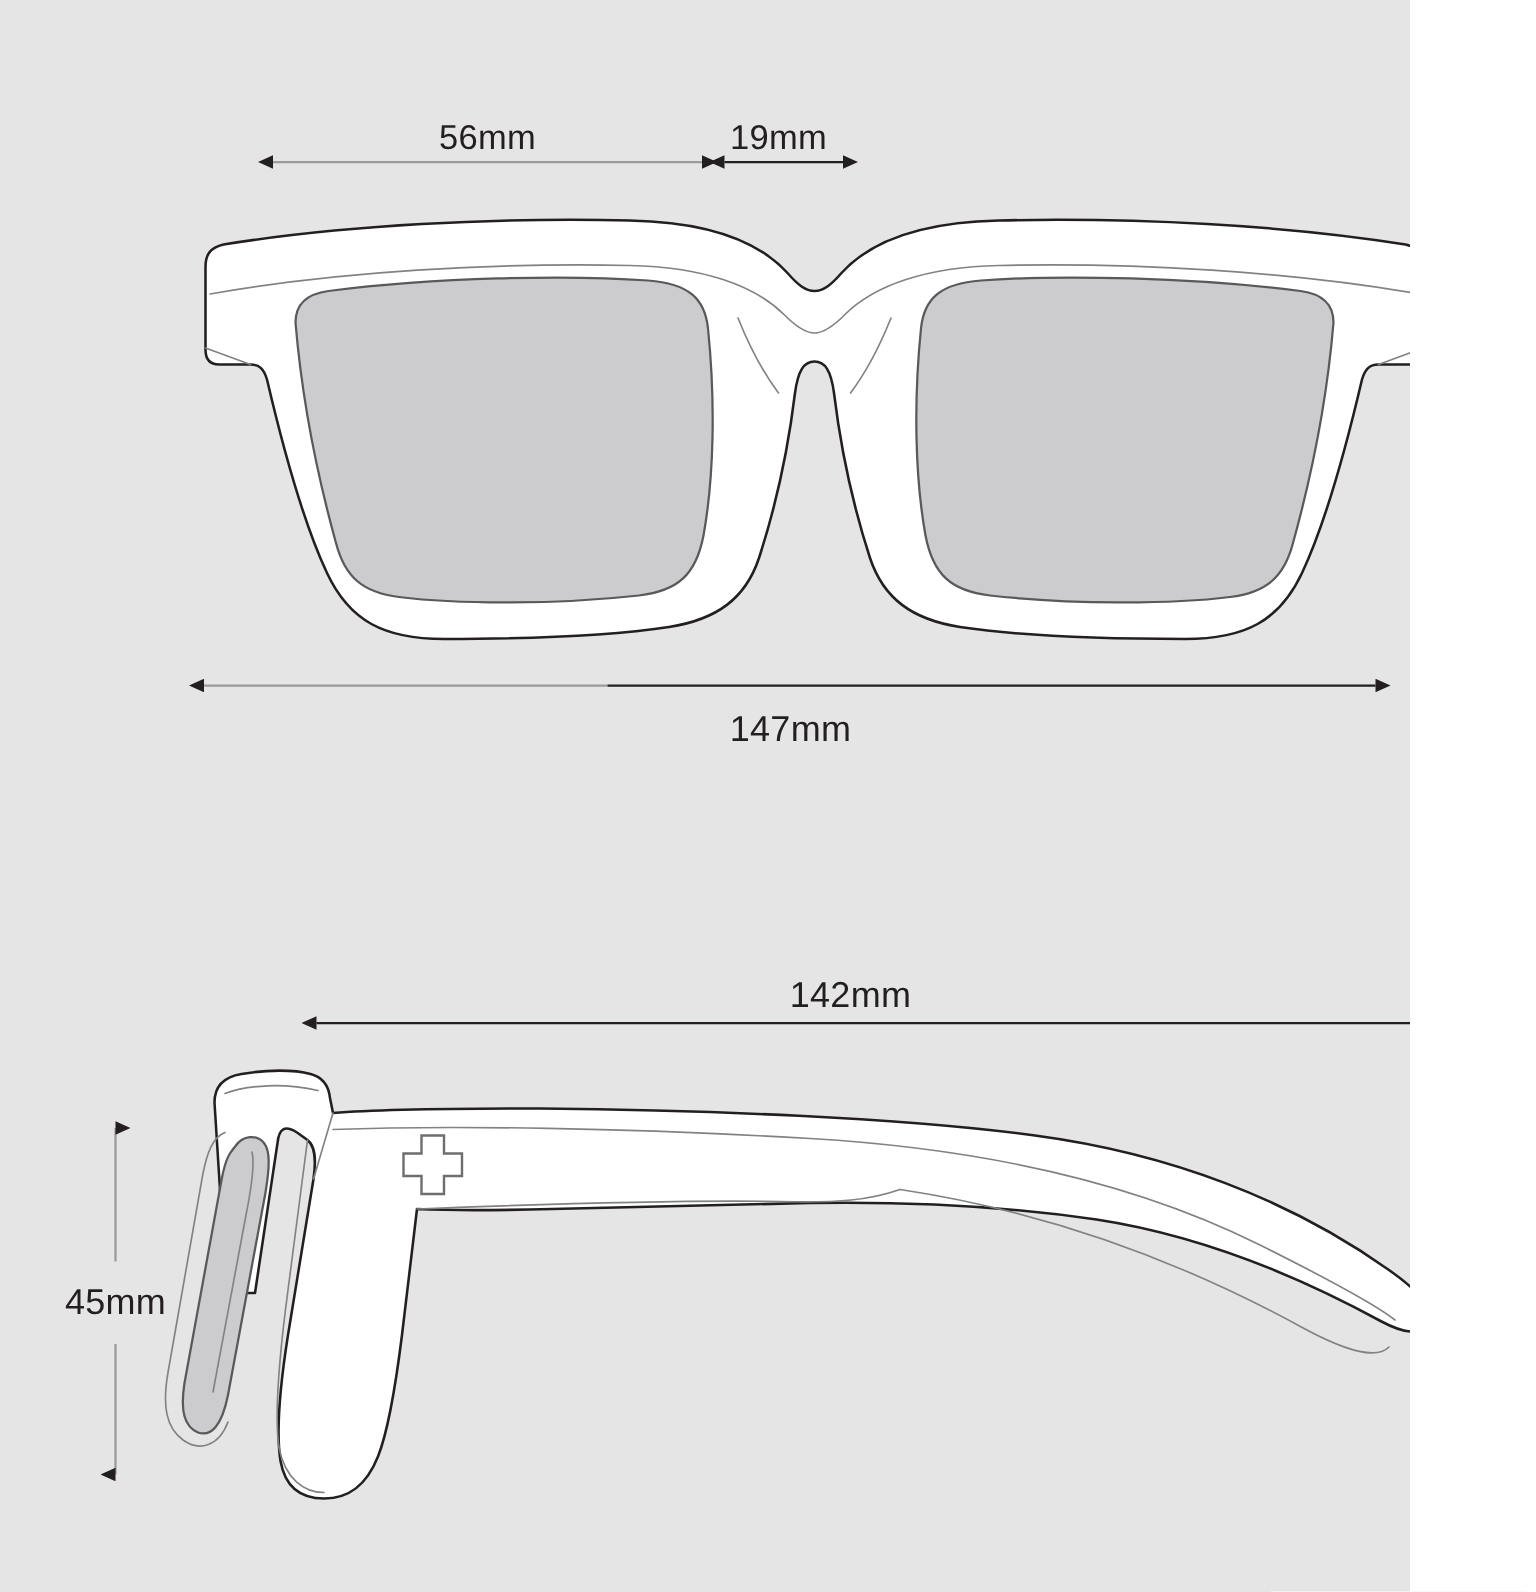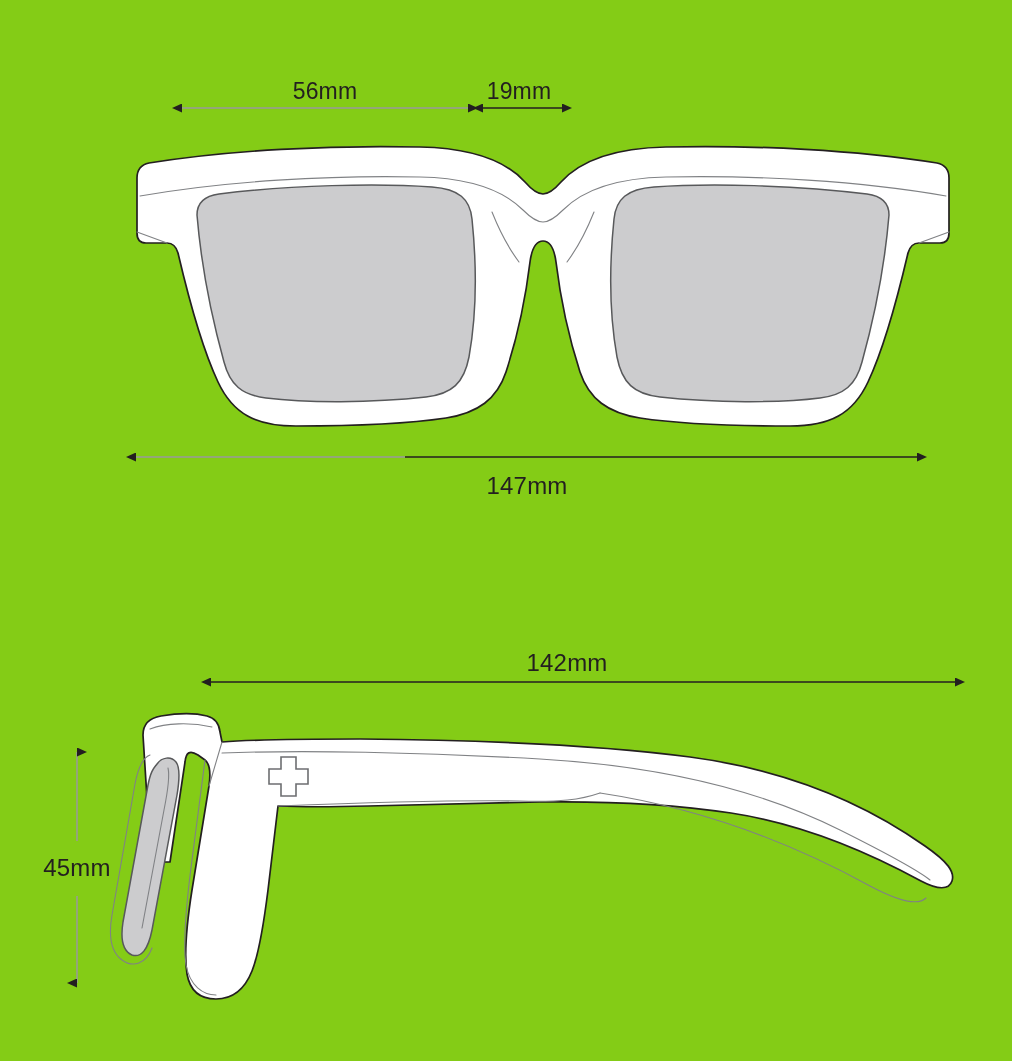--- a/index.html
+++ b/index.html
@@ -7,23 +7,23 @@
     margin: 0;
     padding: 0;
     background: #ffffff;
   }
   body {
     font-family: "Liberation Sans", sans-serif;
     color: #231f20;
   }
   #spec-sheet {
     position: relative;
-    width: 1012px;
+    width: 940px;
     height: 1061px;
-    background: #84cc16;
+    background: #e5e5e5;
     overflow: hidden;
   }
   #spec-sheet svg {
     position: absolute;
     top: 0;
     left: 0;
     width: 1024px;
     height: 1061px;
     display: block;
   }

